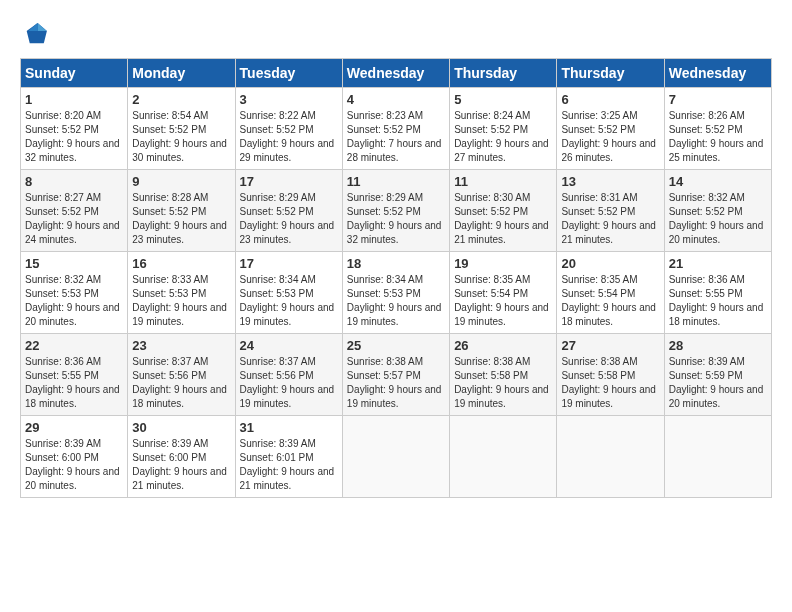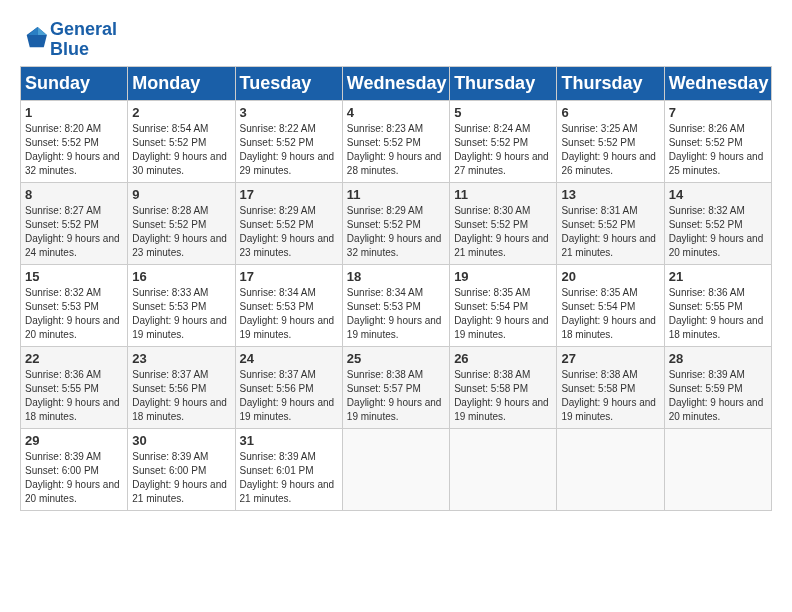--- a/index.html
+++ b/index.html
@@ -50,21 +50,21 @@
       font-weight: normal;
     }
     table {
       width: 100%;
       border-collapse: collapse;
       table-layout: fixed;
     }
     thead tr th {
       background-color: #1a5fa8;
       color: #fff;
-      font-size: 18px;
+      font-size: 14px;
       font-weight: bold;
       padding: 6px 4px;
       text-align: left;
       border: 1px solid #ccc;
     }
     tbody tr td {
       vertical-align: top;
       border: 1px solid #ccc;
       padding: 4px 4px;
       font-size: 10.5px;
@@ -95,24 +95,20 @@
 <body>
 
 <div class="header-area">
   <div class="logo">
     <div>
       <svg class="logo-icon" viewBox="0 0 36 36" xmlns="http://www.w3.org/2000/svg">
         <polygon points="20,4 32,14 28,30 10,30 6,14" fill="#1a5fa8"></polygon>
         <polygon points="20,4 32,14 20,14" fill="#4a9fd4"></polygon>
         <polygon points="20,4 20,14 8,14" fill="#2a7fc4"></polygon>
       </svg>
-    </div>
-    <div>
-      <div class="logo-text"><span>General</span></div>
-      <div class="logo-text" style="color:#1a5fa8;">Blue</div>
     </div>
   </div>
   <div class="title-block">
     <div class="month-title"></div>
     <div class="location-title"></div>
   </div>
 </div>
 
 <table>
   <thead>
@@ -143,21 +139,21 @@
         <td>
           <span class="day-num">3</span>
           <div class="cell-text">Sunrise: 8:22 AM</div>
           <div class="cell-text">Sunset: 5:52 PM</div>
           <div class="cell-text">Daylight: 9 hours and 29 minutes.</div>
         </td>
         <td>
           <span class="day-num">4</span>
           <div class="cell-text">Sunrise: 8:23 AM</div>
           <div class="cell-text">Sunset: 5:52 PM</div>
-          <div class="cell-text">Daylight: 9 hours and 28 minutes.</div>
+          <div class="cell-text">Daylight: 7 hours and 28 minutes.</div>
         </td>
         <td>
           <span class="day-num">5</span>
           <div class="cell-text">Sunrise: 8:24 AM</div>
           <div class="cell-text">Sunset: 5:52 PM</div>
           <div class="cell-text">Daylight: 9 hours and 27 minutes.</div>
         </td>
         <td>
           <span class="day-num">6</span>
           <div class="cell-text">Sunrise: 3:25 AM</div>

